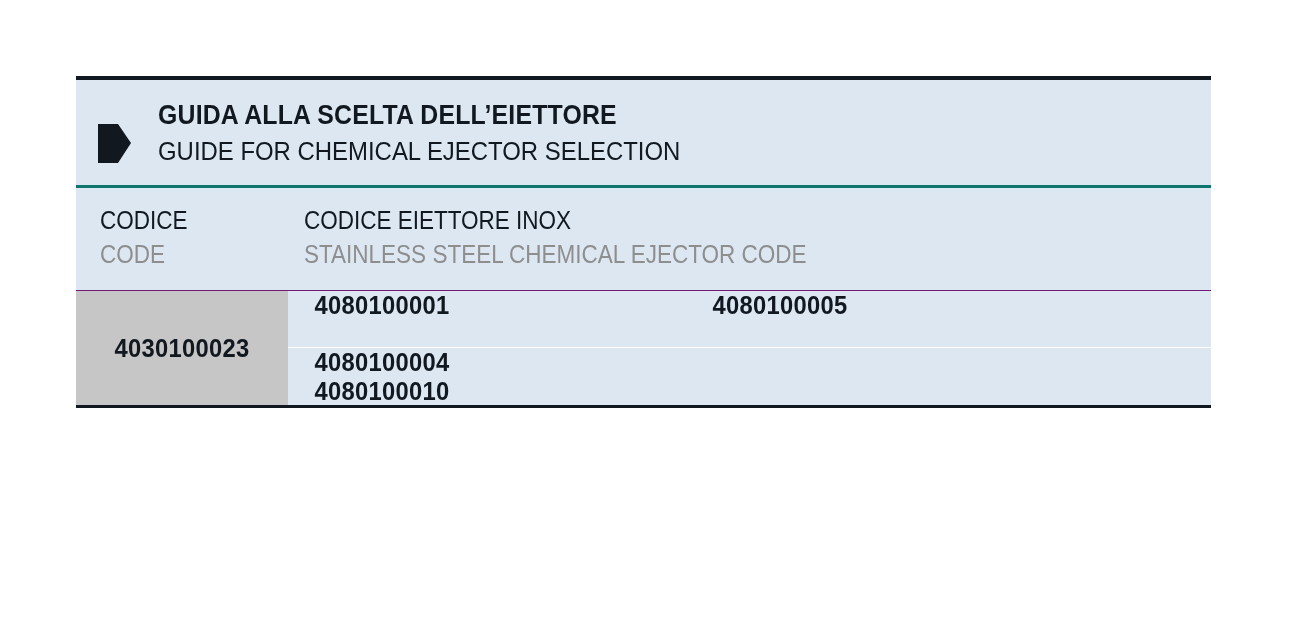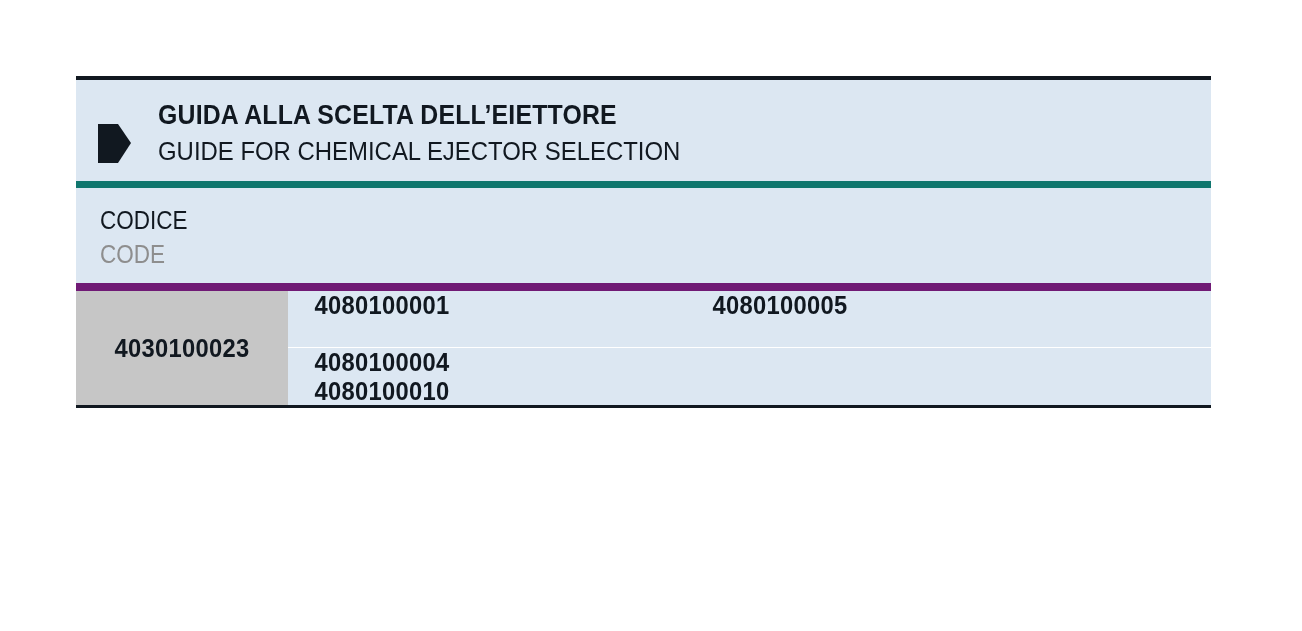--- a/index.html
+++ b/index.html
@@ -24,21 +24,21 @@
     left: 76px;
     top: 76px;
     width: 1135px;
   }
 
   
   .title-band {
     position: relative;
     background: #dce7f2;
     border-top: 4px solid #111820;
-    border-bottom: 7px solid #0f766e;
+    border-bottom: 3px solid #0f766e;
     height: 112px;
     box-sizing: border-box;
   }
   .arrow-marker {
     position: absolute;
     left: 22px;
     top: 44px;
     width: 0;
     height: 0;
   }
@@ -68,21 +68,21 @@
     margin-top: 4px;
     transform: scaleX(0.92);
     transform-origin: left center;
     white-space: nowrap;
   }
 
   
   .head-band {
     position: relative;
     background: #dce7f2;
-    border-bottom: 8px solid #701a75;
+    border-bottom: 1px solid #701a75;
     height: 103px;
     box-sizing: border-box;
     display: flex;
   }
   .head-cell {
     box-sizing: border-box;
     padding-top: 17px;
   }
   .head-cell.c1 { width: 212px; padding-left: 24px; }
   .head-cell.c2 { width: 398px; padding-left: 16px; }
@@ -172,20 +172,24 @@
         <div class="title-it">GUIDA ALLA SCELTA DELL’EIETTORE</div>
         <div class="title-en">GUIDE FOR CHEMICAL EJECTOR SELECTION</div>
       </div>
     </div>
 
     <div class="head-band">
       <div class="head-cell c1">
         <div class="head-it">CODICE</div>
         <div class="head-en">CODE</div>
       </div>
+      <div class="head-cell c3">
+        <div class="head-it">CODICE EIETTORE INOX</div>
+        <div class="head-en">STAINLESS STEEL CHEMICAL EJECTOR CODE</div>
+      </div>
     </div>
 
     <div class="body-band">
       <div class="code-cell">
         <span class="code-cell-text">4030100023</span>
       </div>
       <div class="rows">
         <div class="data-row">
           <span class="cell b">4080100001</span>
           <span class="cell s">4080100005</span>

